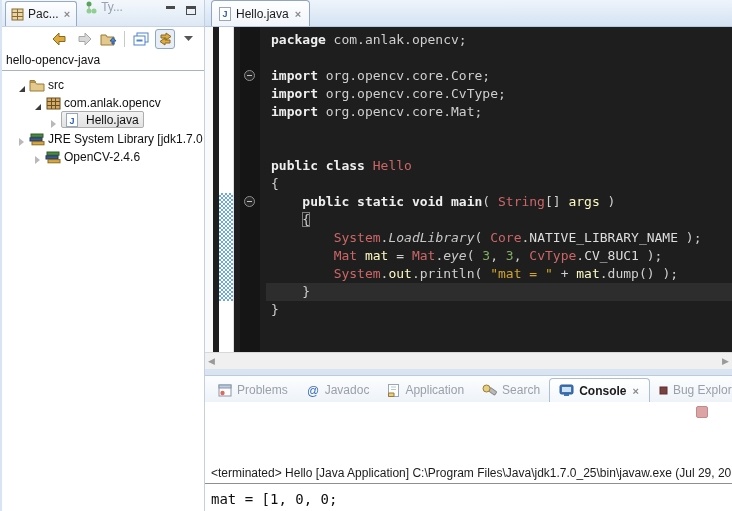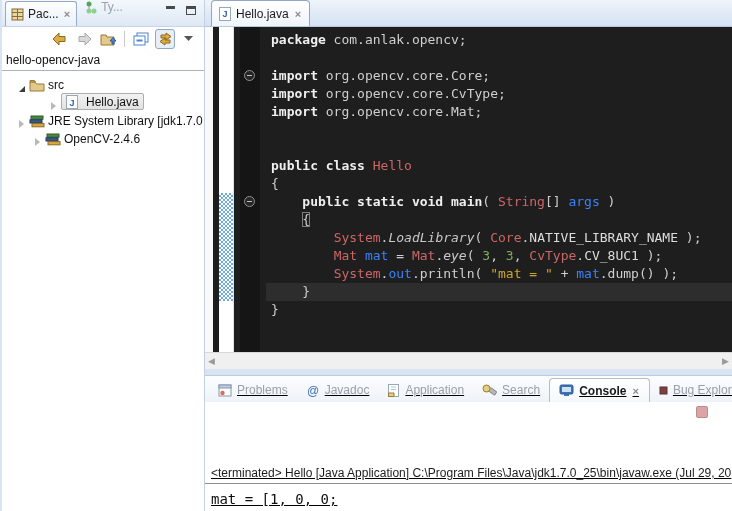--- a/index.html
+++ b/index.html
@@ -45,32 +45,32 @@
                      linear-gradient(45deg,#6fa8dc 25%,transparent 25%,transparent 75%,#6fa8dc 75%);
     background-size:4px 4px; background-position:0 0,2px 2px; }
   .ed-fold { width:20px; background:#151515; flex:none; position:relative; }
   .fold-m { position:absolute; left:4px; width:11px; height:11px; border:1px solid #909090; border-radius:50%; background:#262626; }
   .fold-m::after { content:""; position:absolute; left:2px; top:4px; width:5px; height:1px; background:#c0c0c0; }
   .ed-code { flex:1; position:relative; padding:4px 0 0 5px; font:13px/18px "DejaVu Sans Mono",monospace; color:#cfcfcf; white-space:pre; overflow:hidden; }
   .ed-line { height:18px; }
   .ed-line.current { background:#2d2d2d; margin-left:-5px; padding-left:5px; }
   .tok-kw { color:#efefef; font-weight:bold; }
   .tok-cls { color:#cc6666; }
-  .tok-var { color:#3b82f6; }
+  .tok-var { color:#fef9c3; }
   .tok-num { color:#7fae63; }
   .tok-str { color:#cfa42d; }
   .tok-sm { color:#c8c8c8; font-style:italic; }
   .tok-const { color:#dcdcdc; }
   .tok-def { color:#cfcfcf; }
   .tok-box { color:#cfcfcf; outline:1px solid #7e7e7e; outline-offset:-1px; }
   .ed-hscroll { position:absolute; left:0; top:352px; width:100%; height:17px; background:#f0f0f0; border-top:1px solid #d8d8d8; display:flex; align-items:center; justify-content:space-between; padding:0 3px; }
   .scroll-arrow { font-size:9px; color:#9a9a9a; }
 
   
-  .console-pane { position:absolute; left:205px; top:375px; width:527px; height:136px; background:#fff; border-top:1px solid #bccadc;text-decoration:underline; }
+  .console-pane { position:absolute; left:205px; top:375px; width:527px; height:136px; background:#fff; border-top:1px solid #bccadc; }
   .cons-tabbar { height:26px; background:linear-gradient(#fcfdfe,#eef3f9); display:flex; align-items:flex-end; padding-left:4px; white-space:nowrap; overflow:hidden; }
   .cons-tab { display:flex; align-items:center; gap:5px; height:24px; padding:0 9px; font-size:12px; color:#9aa0a9; flex:none; }
   .cons-tab.active { background:linear-gradient(#ffffff,#f4f8fc); border:1px solid #aebfd4; border-bottom:none; border-radius:4px 4px 0 0; color:#1a1a1a; font-weight:bold; }
   .cons-toolbar-row { height:24px; position:relative; }
   .terminate-btn { position:absolute; right:24px; top:4px; width:12px; height:12px; background:#dca4a4; border:1px solid #bd8d8d; border-radius:2px; }
   .cons-status { font-size:12px; color:#1c1c1c; padding:0 0 3px 6px; border-bottom:1px solid #8f8f8f; white-space:nowrap; overflow:hidden;margin-top:40px; }
   .cons-out { padding:4px 0 0 6px; font:14px/22px "DejaVu Sans Mono",monospace; color:#0d0d0d; white-space:pre; }
 
   svg { display:block; }
 </style>
@@ -163,20 +163,35 @@
           <span class="tw-exp"></span>
         </span>
         <span class="icn tree-ico">
           <svg width="16" height="13">
             <path d="M1 3 L6 3 L7.5 5 L15 5 L15 12 L1 12 Z" fill="#e3c98b" stroke="#9a7b3a"></path>
             <path d="M1 3 L1 1.5 L5.5 1.5 L6.5 3 Z" fill="#d9b96a" stroke="#9a7b3a"></path>
           </svg>
         </span>
         <span>src</span>
       </div>
+      <div class="tree-row" style="padding-left: 30px;">
+        <span class="tw">
+          <span class="tw-exp"></span>
+        </span>
+        <span class="icn tree-ico">
+          <svg width="15" height="13">
+            <rect x="1" y="1" width="13" height="11" fill="#d3ad68" stroke="#6b4f1f"></rect>
+            <line x1="1" y1="4.5" x2="14" y2="4.5" stroke="#6b4f1f"></line>
+            <line x1="1" y1="8.5" x2="14" y2="8.5" stroke="#6b4f1f"></line>
+            <line x1="5.5" y1="1" x2="5.5" y2="12" stroke="#6b4f1f"></line>
+            <line x1="9.5" y1="1" x2="9.5" y2="12" stroke="#6b4f1f"></line>
+          </svg>
+        </span>
+        <span>com.anlak.opencv</span>
+      </div>
       <div class="tree-row" style="padding-left: 46px;">
         <span class="tw">
           <span class="tw-col"></span>
         </span>
         <span class="sel-box">
           <span class="icn tree-ico">
             <svg width="12" height="14">
               <rect x="0.5" y="0.5" width="11" height="13" fill="#fff" stroke="#9aa7b8"></rect>
               <text x="6" y="10.5" font-size="9" font-weight="bold" fill="#2f5fb0" text-anchor="middle" font-family="Liberation Sans,sans-serif">J</text>
             </svg>

